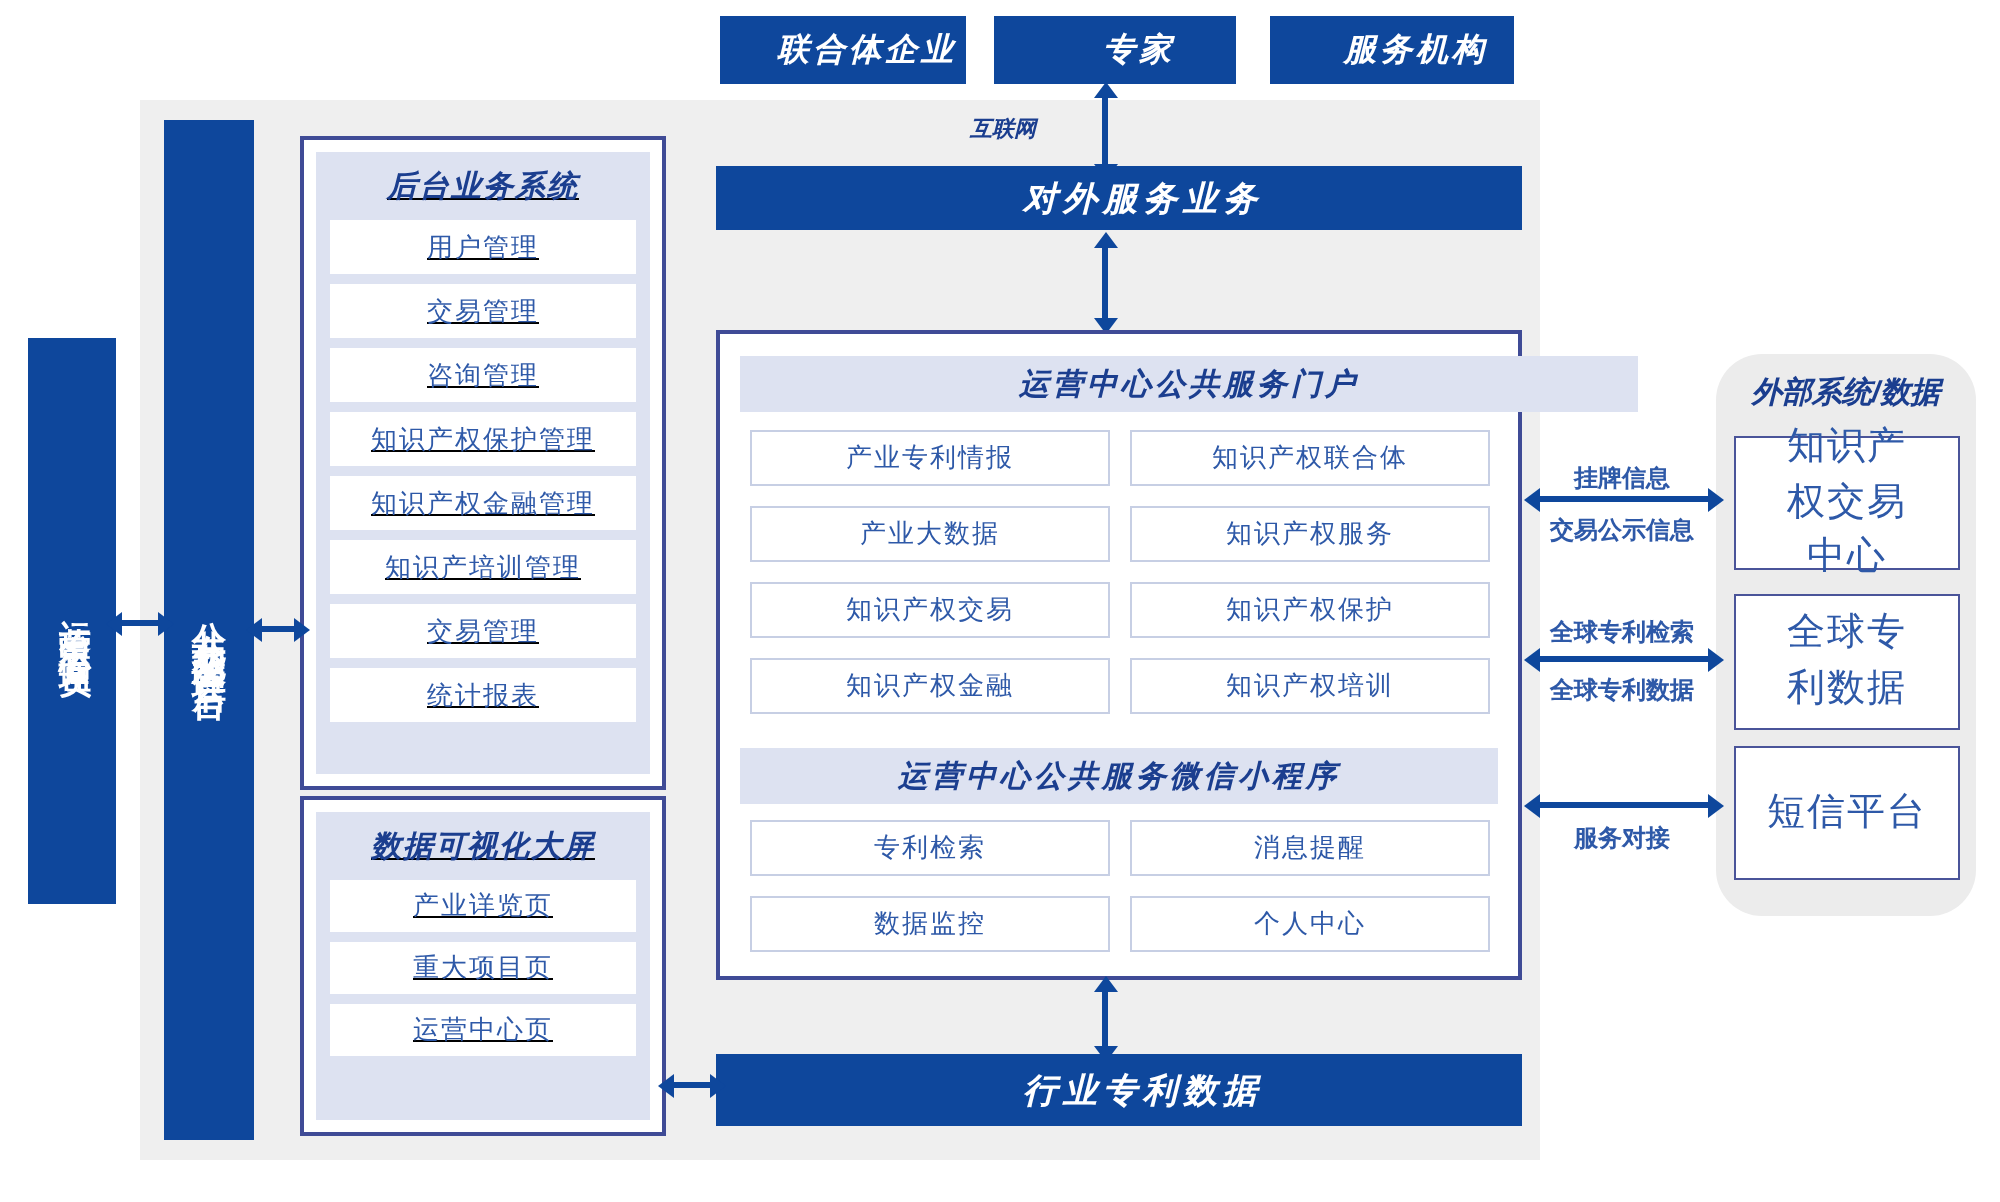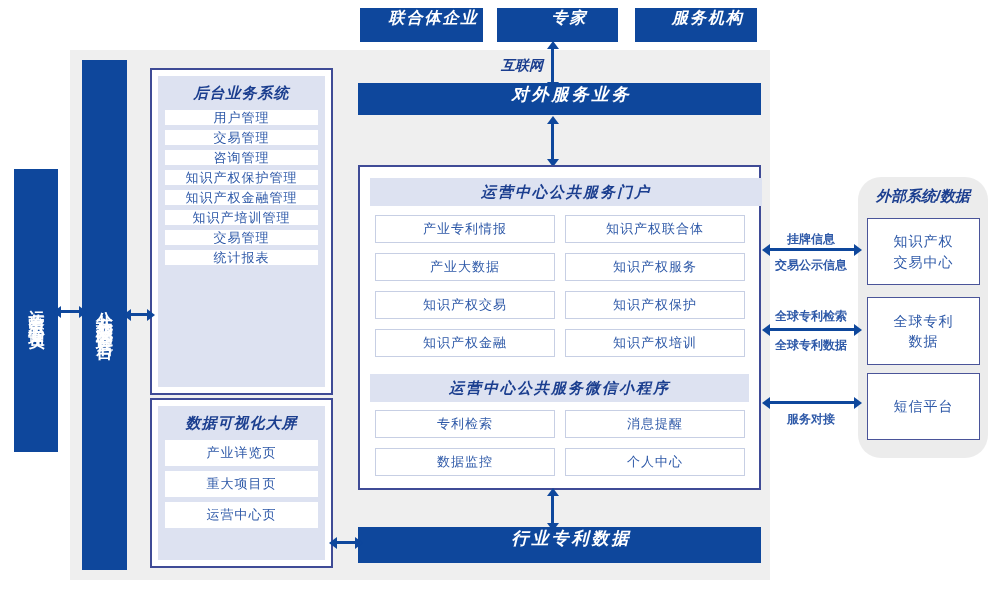--- a/index.html
+++ b/index.html
@@ -8,56 +8,56 @@
     --lav:#dde2f1;
     --txtblue:#2e59a8;
     --hdr:#1b3e8f;
     --grey:#efefef;
     --itemborder:#c7cfe4;
   }
   *{margin:0;padding:0;box-sizing:border-box;}
   body{background:#fff;font-family:"Liberation Sans","DejaVu Sans",sans-serif;}
   .stage{position:relative;width:1000px;height:601px;background:#fff;overflow:hidden;}
   .grey{position:absolute;background:var(--grey);}
-  .bluebox{position:absolute;background:var(--blue);color:#fff;display:flex;align-items:flex-start;justify-content:center;font-weight:bold;font-style:italic;padding-left:24px;}
+  .bluebox{position:absolute;background:var(--blue);color:#fff;display:flex;align-items:center;justify-content:center;font-weight:bold;font-style:italic;padding-left:24px;}
   .actor{font-size:16px;letter-spacing:2px;}
   .hbar{font-size:17px;letter-spacing:3px;}
   .vbar{position:absolute;background:var(--blue);color:#fff;display:flex;align-items:center;justify-content:center;
         writing-mode:vertical-rl;text-orientation:upright;font-weight:bold;font-size:16px;letter-spacing:4px;font-style:normal;}
-  .net-label{position:absolute;color:var(--hdr);font-weight:bold;font-size:14px;font-style:italic;text-align:right;}
+  .net-label{position:absolute;color:var(--hdr);font-weight:bold;font-size:11px;font-style:italic;text-align:center;}
   
   .arr-h{position:absolute;height:3px;background:var(--blue);}
   .arr-h::before{content:"";position:absolute;left:-8px;top:-4.5px;width:0;height:0;
     border-top:6px solid transparent;border-bottom:6px solid transparent;border-right:8px solid var(--blue);}
   .arr-h::after{content:"";position:absolute;right:-8px;top:-4.5px;width:0;height:0;
     border-top:6px solid transparent;border-bottom:6px solid transparent;border-left:8px solid var(--blue);}
   .arr-v{position:absolute;width:3px;background:var(--blue);}
   .arr-v::before{content:"";position:absolute;top:-8px;left:-4.5px;width:0;height:0;
     border-left:6px solid transparent;border-right:6px solid transparent;border-bottom:8px solid var(--blue);}
   .arr-v::after{content:"";position:absolute;bottom:-8px;left:-4.5px;width:0;height:0;
     border-left:6px solid transparent;border-right:6px solid transparent;border-top:8px solid var(--blue);}
   
   .panel{position:absolute;background:#fff;border:2px solid var(--navy);padding:6px;}
-  .panel-inner{background:var(--lav);width:100%;height:100%;padding:5px 7px;display:flex;flex-direction:column;}
+  .panel-inner{background:var(--lav);width:100%;height:100%;padding:5px 7px;display:flex;flex-direction:column;text-decoration:underline;}
   .panel-title{color:var(--hdr);font-weight:bold;font-style:italic;font-size:15px;text-align:center;margin:3px 0 7px;letter-spacing:1px;}
   .witem{background:#fff;color:var(--txtblue);font-size:13px;display:flex;align-items:center;justify-content:center;
-         height:15px;flex:none;margin-bottom:5px;letter-spacing:1px;}
+         height:27px;flex:none;margin-bottom:5px;letter-spacing:1px;}
   .witem:last-child{margin-bottom:0;}
   
   .portal{position:absolute;background:#fff;border:2px solid var(--navy);}
   .sec-hdr{position:absolute;background:var(--lav);color:var(--hdr);font-weight:bold;font-style:italic;font-size:15px;
            display:flex;align-items:center;justify-content:center;letter-spacing:2px;}
   .pgrid{position:absolute;display:grid;grid-template-columns:1fr 1fr;column-gap:10px;row-gap:10px;}
   .pitem{background:#fff;border:1px solid var(--itemborder);color:var(--txtblue);font-size:13px;height:28px;
          display:flex;align-items:center;justify-content:center;letter-spacing:1px;}
   
   .rpanel{position:absolute;background:#ececec;}
   .rpanel-title{position:absolute;width:100%;text-align:center;color:var(--hdr);font-weight:bold;font-style:italic;font-size:15px;}
   .rbox{position:absolute;background:#fff;border:1.5px solid #4a5499;display:flex;align-items:center;justify-content:center;}
-  .rbox span{display:block;max-width:64px;text-align:center;color:var(--txtblue);font-size:14px;line-height:1.45;letter-spacing:1px;}
+  .rbox span{display:block;max-width:64px;text-align:center;color:var(--txtblue);font-size:19px;line-height:1.45;letter-spacing:1px;}
   .linklabel{position:absolute;width:100px;text-align:center;color:var(--txtblue);font-weight:bold;font-size:12px;}
 </style>
 </head>
 <body>
 
 <div class="stage">
 
   <div class="grey" style="left:70px;top:50px;width:700px;height:530px;"></div>
 
   <div class="bluebox actor" style="left:360px;top:8px;width:123px;height:34px;">
@@ -73,21 +73,21 @@
   <div class="net-label" style="left:460px;top:57px;width:83px;">互联网</div>
   <div class="arr-v" style="left:551px;top:49px;height:33px;"></div>
 
   <div class="bluebox hbar" style="left:358px;top:83px;width:403px;height:32px;">
       <span>对外服务业务</span>
     </div>
 
   <div class="arr-v" style="left:551px;top:124px;height:35px;"></div>
 
   <div class="portal" style="left:358px;top:165px;width:403px;height:325px;">
-    <div class="sec-hdr" style="left:10px;top:11px;width:392px;height:28px;">运营中心公共服务门户</div>
+    <div class="sec-hdr" style="left:10px;top:11px;width:449px;height:28px;">运营中心公共服务门户</div>
     <div class="pgrid" style="left:15px;top:48px;width:370px;">
       <div class="pitem">产业专利情报</div>
       <div class="pitem">知识产权联合体</div>
       <div class="pitem">产业大数据</div>
       <div class="pitem">知识产权服务</div>
       <div class="pitem">知识产权交易</div>
       <div class="pitem">知识产权保护</div>
       <div class="pitem">知识产权金融</div>
       <div class="pitem">知识产权培训</div>
     </div>

